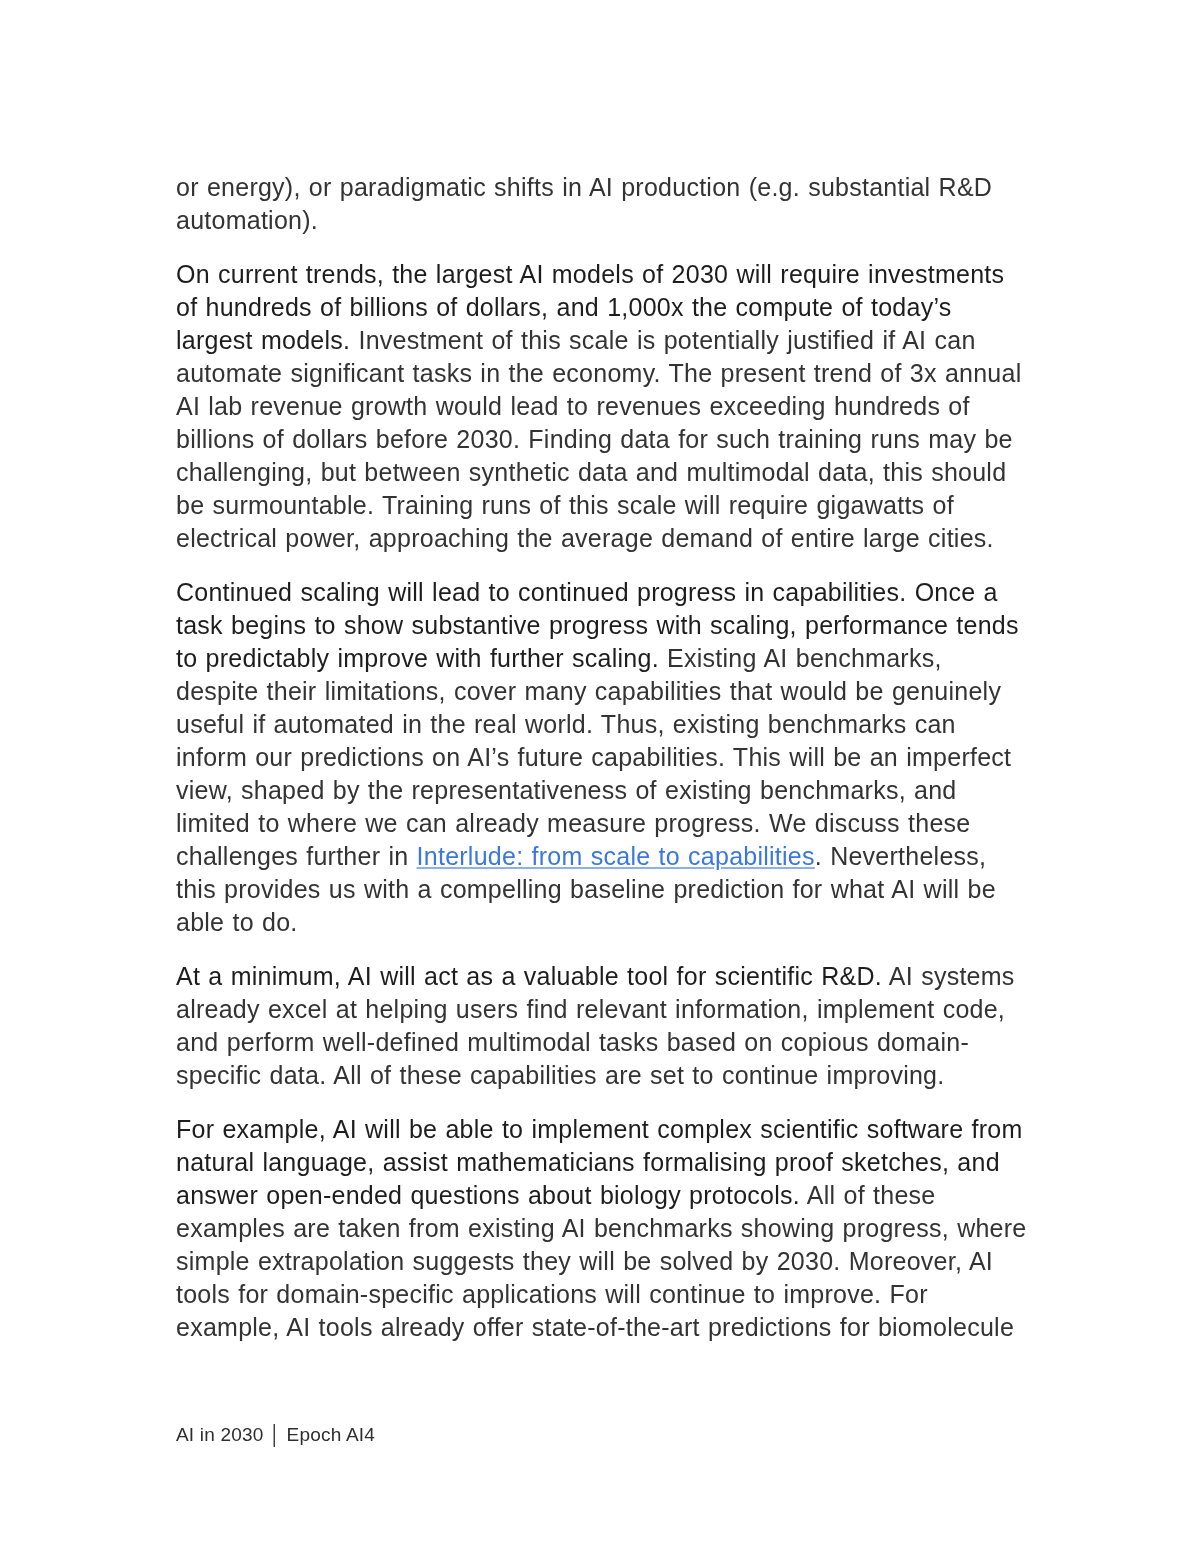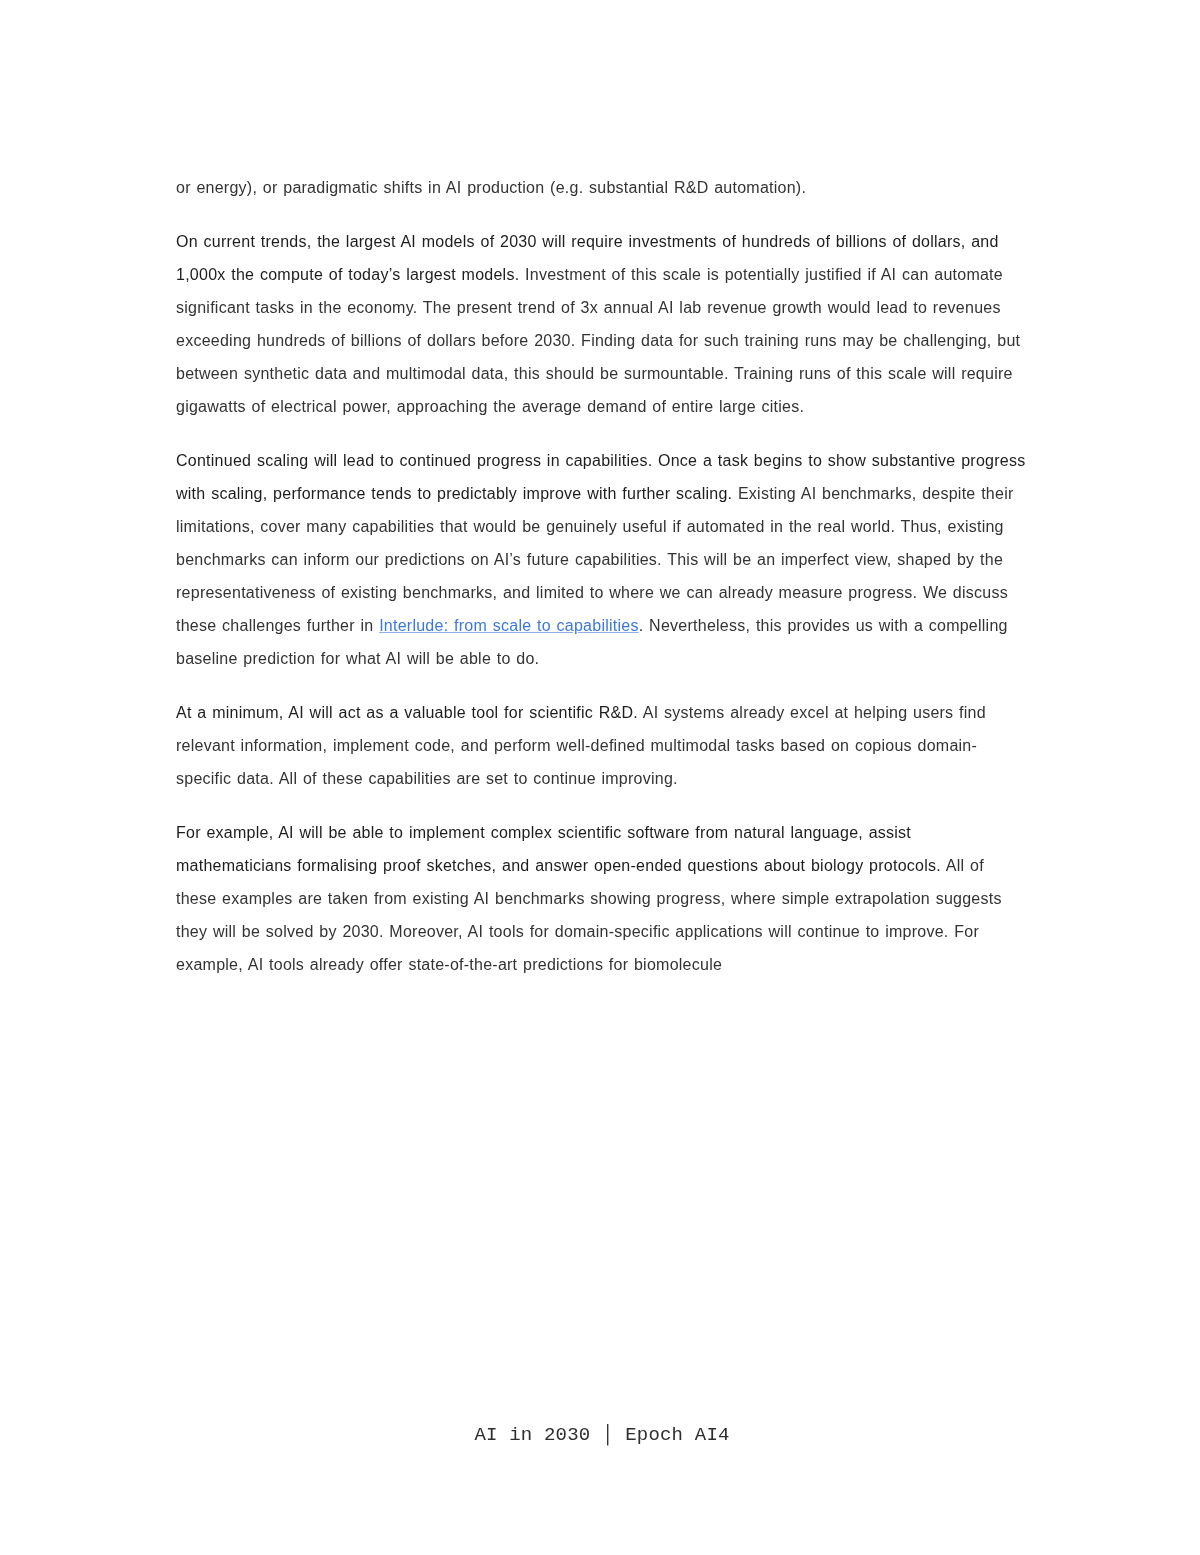--- a/index.html
+++ b/index.html
@@ -20,21 +20,21 @@
     background: #ffffff;
   }
   .content {
     position: absolute;
     left: 176px;
     top: 171px;
     width: 852px;
   }
   .para {
     margin: 0 0 21px 0;
-    font-size: 16px;
+    font-size: 25px;
     line-height: 33px;
     letter-spacing: 0.25px;
     word-spacing: 1px;
     color: #333333;
   }
   .para .bold {
     font-weight: 400;
     color: #1d1d1d;
   }
   .para .regular {
@@ -46,27 +46,26 @@
     text-decoration: underline;
     text-decoration-color: #8db0ec;
     cursor: pointer;
   }
   .footer {
     position: absolute;
     left: 176px;
     width: 852px;
     top: 1422px;
     display: flex;
-    justify-content: center;
+    justify-content: flex-start;
     align-items: baseline;
     font-size: 19px;
     line-height: 26px;
     letter-spacing: 0.2px;
     color: #2e2e2e;
-    font-family: Liberation Mono, monospace;
   }
   .footer .footer-left { color: #2e2e2e; }
   .footer .footer-page { color: #2e2e2e; }
 </style>
 </head>
 <body>
 
 <div class="page">
 
   <main class="content">

